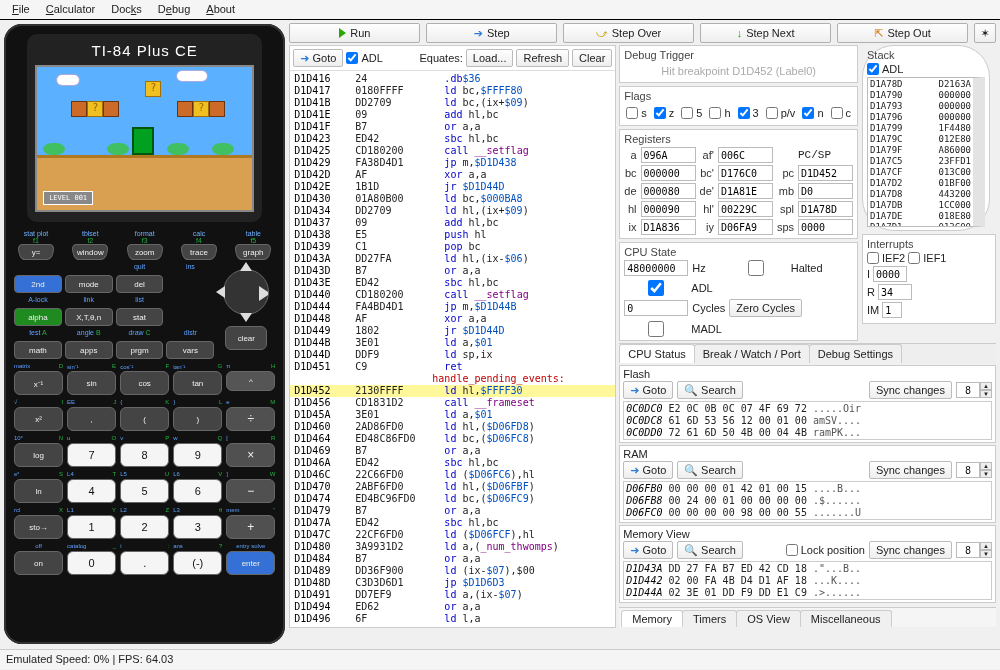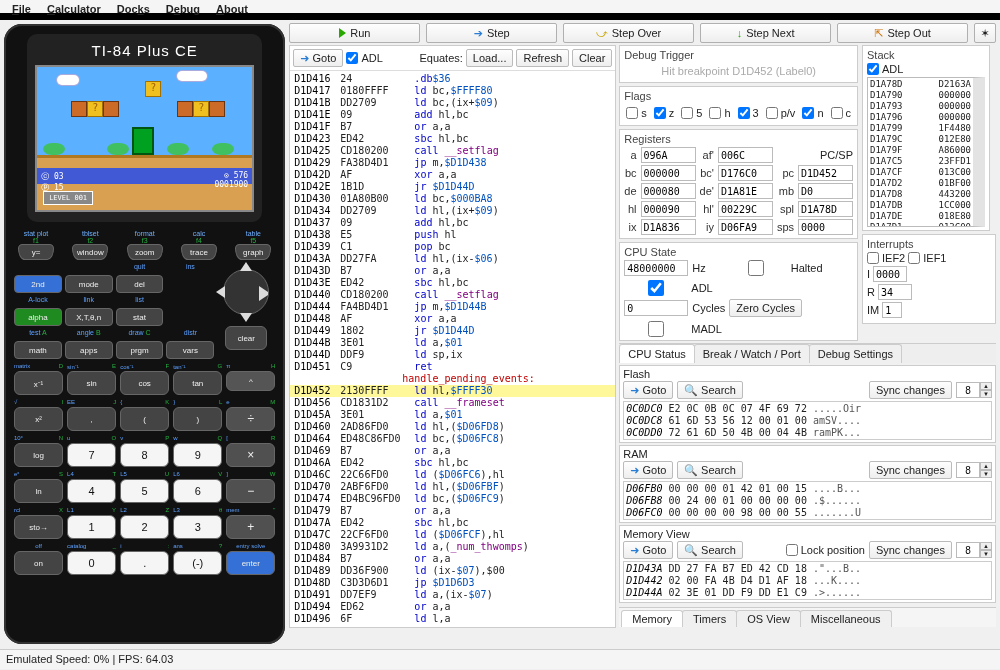--- a/index.html
+++ b/index.html
@@ -5,21 +5,21 @@
 * { box-sizing: border-box; margin: 0; padding: 0; }
 body {
   font-family: "Segoe UI", Tahoma, Arial, sans-serif;
   font-size: 11px;
   background: #f0f0f0;
   width: 1000px;
   height: 670px;
   overflow: hidden;
   color: #222;
 }
-.menubar { height: 20px; background: #f5f5f5; display: flex; border-bottom: 7px solid #000000; padding-left: 4px; font-weight: bold; }
+.menubar { height: 20px; background: #f5f5f5; display: flex; border-bottom: 1px solid #000000; padding-left: 4px; }
 .menubar span { padding: 3px 8px; cursor: pointer; }
 .menubar span u { text-decoration: underline; }
 .main { display: flex; height: 629px; }
 .statusbar { height: 20px; border-top: 1px solid #ccc; padding: 3px 6px; background: #f5f5f5; }
 
 
 .calc {
   width: 282px;
   background: #111;
   border-radius: 18px;
@@ -91,21 +91,21 @@
 .tri.play{ border-left:7px solid #28a800; border-top:5px solid transparent; border-bottom:5px solid transparent; }
 .asm-debug-row{ display:flex; gap:1px; flex:1; min-height:0; }
 
 
 .disasm-wrap{ width:327px; display:flex; flex-direction:column; border:1px solid #ccc; background:#fff; }
 .disasm-bar{ display:flex; gap:3px; padding:3px; border-bottom:1px solid #ddd; align-items:center; }
 .smbtn{ height:18px; border:1px solid #bbb; background:linear-gradient(#fefefe,#eee); border-radius:2px; padding:0 6px; font-size:11px; cursor:pointer; display:flex; align-items:center; gap:3px;}
 .check{ display:inline-flex; align-items:center; gap:3px; font-size:11px; }
 .check input{ width:12px; height:12px; }
 .disasm-list{ flex:1; overflow:hidden; font:10px/12px "DejaVu Sans Mono","Consolas",monospace; padding:2px 0; }
-.dl-row{ display:flex; gap:2px; padding:0 4px; white-space:pre; }
+.dl-row{ display:flex; gap:17px; padding:0 4px; white-space:pre; }
 .dl-row.hl{ background:#fff89b; }
 .dl-addr{ width:44px; color:#000; }
 .dl-bytes{ width:60px; color:#222; }
 .dl-asm .kw{ color:#0000c8; }
 .dl-asm .num{ color:#0050c0; }
 .dl-asm .lbl{ color:#c00000; }
 .dl-asm .sym{ color:#800080; }
 
 
 .debug-wrap{ flex:1; display:flex; flex-direction:column; gap:2px; min-width:0; }
@@ -113,21 +113,21 @@
 .panel{ border:1px solid #ccc; background:#fff; padding:3px 4px; }
 .panel .title{ font-size:11px; color:#444; margin-bottom:2px; }
 .dbg-col{ display:flex; flex-direction:column; gap:3px; flex:1; }
 .trigger{ text-align:center; color:#aaa; padding:2px; font-size:11px; }
 .flags{ display:flex; gap:7px; align-items:center; padding:3px 2px; }
 .regs{ display:grid; grid-template-columns:auto 1fr auto 1fr auto 1fr; gap:2px 4px; align-items:center; font-size:11px; }
 .regs input{ width:100%; height:16px; font:10px monospace; padding:0 2px; border:1px solid #bbb; }
 .regs .l{ text-align:right; color:#333; }
 .cpu-state{ display:flex; gap:4px; align-items:center; flex-wrap:wrap; font-size:11px; }
 .cpu-state input{ width:64px; height:16px; border:1px solid #bbb; font:10px monospace; padding:0 2px; }
-.stack{ width:128px; }
+.stack{ width:128px;border-radius:32px; }
 .stack .stackbody{ border:1px solid #bbb; background:#fff; height:150px; overflow:hidden; font:9px/11px monospace; padding:1px 2px 1px 2px; }
 .stackbody .row{ display:flex; justify-content:space-between; }
 .stack .scrollpad{ border-right:12px solid #e3e3e3; position:relative; }
 .interrupts{ font-size:11px; }
 .interrupts .irow{ display:flex; align-items:center; gap:3px; margin:2px 0;}
 .interrupts input[type=text]{ width:34px; height:16px; border:1px solid #bbb; font:10px monospace; padding:0 2px;}
 
 .tabs{ display:flex; border-top:1px solid #ccc; background:#eee; }
 .tab{ padding:3px 8px; border:1px solid #ccc; border-bottom:none; background:#f0f0f0; margin-right:-1px; font-size:11px; cursor:pointer; border-radius:3px 3px 0 0; }
 .tab.active{ background:#fff; }
@@ -173,24 +173,20 @@
         <div class="qblock" style="top:14px;left:108px">?</div>
         <div class="brick" style="top:34px;left:140px"></div>
         <div class="qblock" style="top:34px;left:156px">?</div>
         <div class="brick" style="top:34px;left:172px"></div>
         <div class="pipe" style="bottom:55px;left:95px;height:28px"></div>
         <div class="bush" style="bottom:55px;left:6px"></div>
         <div class="bush" style="bottom:55px;left:70px"></div>
         <div class="bush" style="bottom:55px;left:130px"></div>
         <div class="bush" style="bottom:55px;left:175px"></div>
         <div class="ground"></div>
-        <div class="hud">
-          <span><span>ⓒ 03   </span><br><span>ⓟ 15</span></span>
-          <span style="text-align:right"><span>⊙ 576</span><br><span>0001900</span></span>
-        </div>
         <div class="levelbox">LEVEL 001</div>
       </div>
     </div>
 
     <div class="fkeys" id="fkeys">
         <div class="fkey-col"><div class="lbl1">stat plot</div><div class="lbl2">f1</div><button>y=</button></div>
         <div class="fkey-col"><div class="lbl1">tblset</div><div class="lbl2">f2</div><button>window</button></div>
         <div class="fkey-col"><div class="lbl1">format</div><div class="lbl2">f3</div><button>zoom</button></div>
         <div class="fkey-col"><div class="lbl1">calc</div><div class="lbl2">f4</div><button>trace</button></div>
         <div class="fkey-col"><div class="lbl1">table</div><div class="lbl2">f5</div><button>graph</button></div>
@@ -589,21 +585,21 @@
                 </div>
             </div>
             <div class="panel">
               <div class="title">Registers</div>
               <div class="regs" id="regs">
                   <div class="l">a</div>
                   <input value="096A" style="">
                   <div class="l">af'</div>
                   <input value="006C" style="">
                   <div class="l"></div>
-                  <div style="grid-column: span 1; text-align: right;">PC/SP</div>
+                  <div style="grid-column: span 1; text-align: left; font-family: Liberation Mono, monospace;">PC/SP</div>
                   <div class="l">bc</div>
                   <input value="000000" style="">
                   <div class="l">bc'</div>
                   <input value="D176C0" style="">
                   <div class="l">pc</div>
                   <input value="D1D452" style="">
                   <div class="l">de</div>
                   <input value="000080" style="">
                   <div class="l">de'</div>
                   <input value="D1A81E" style="">

